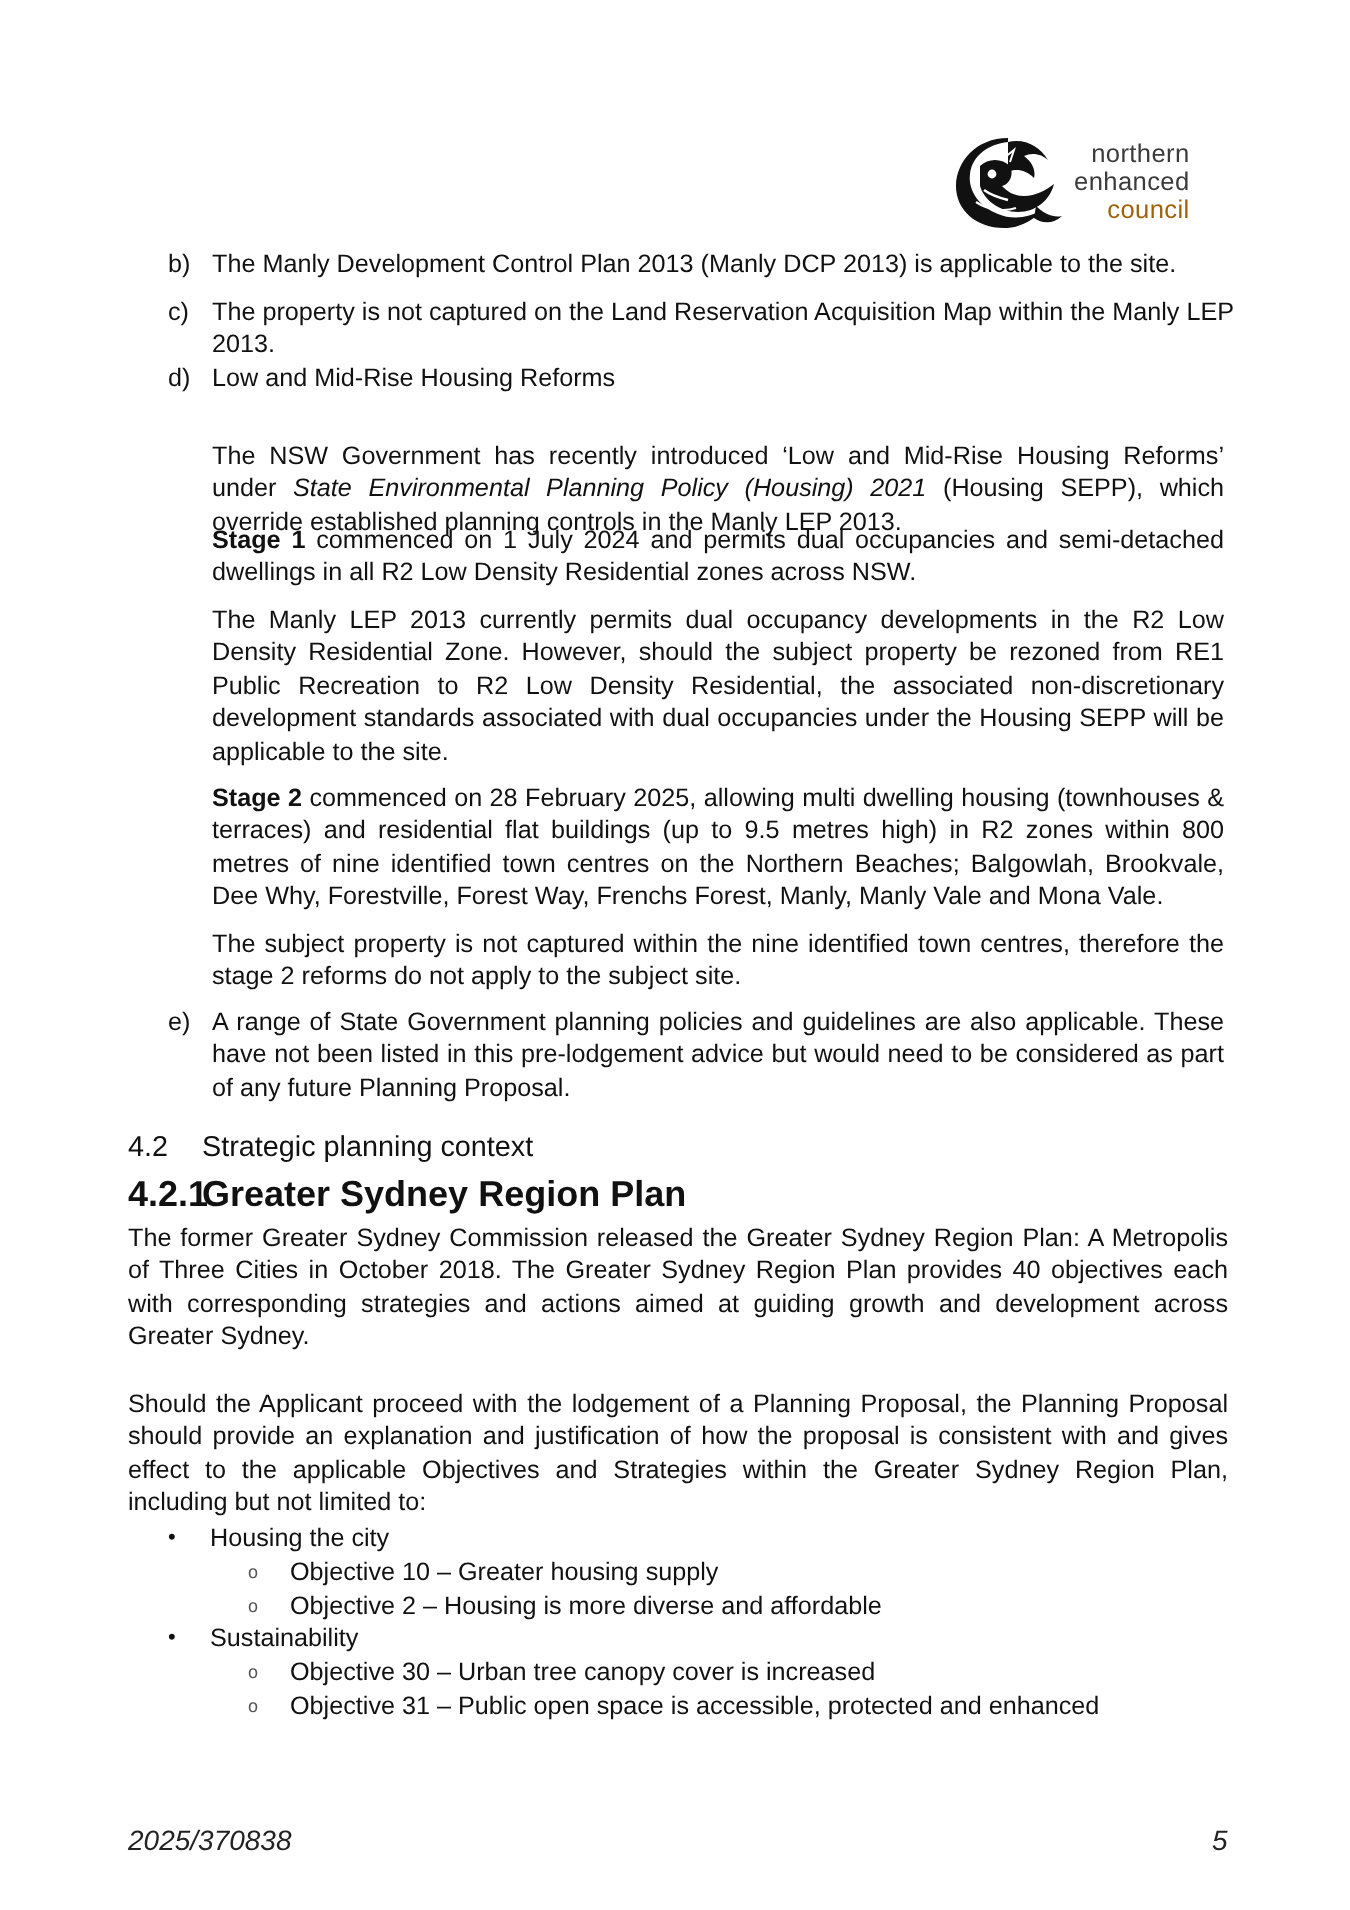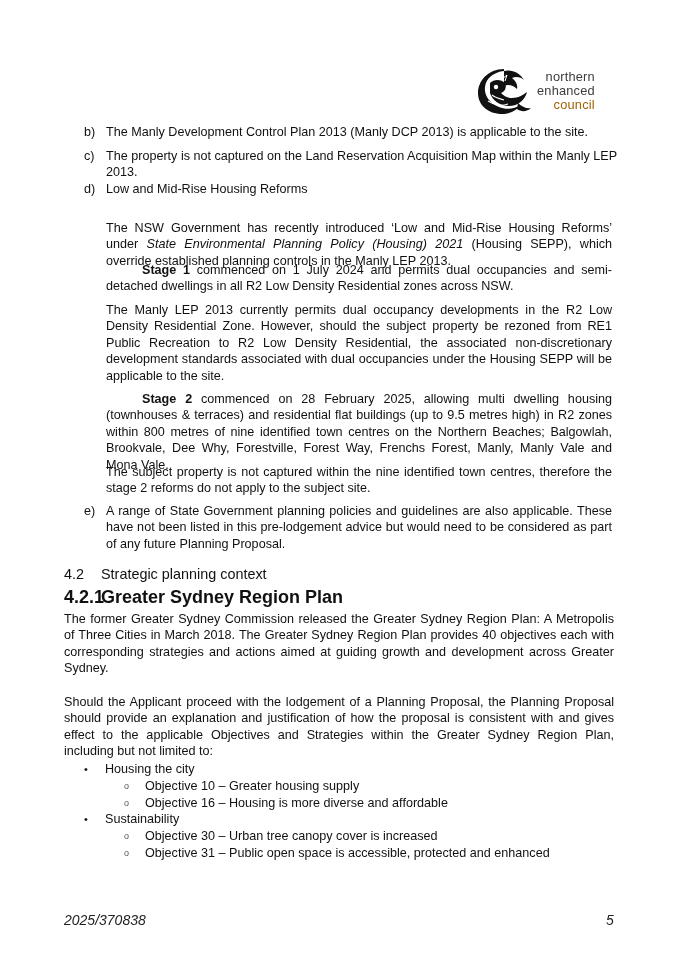--- a/index.html
+++ b/index.html
@@ -19,21 +19,21 @@
     .logo svg { width: 58px; height: 52px; flex: none; }
     .logo-text {
       margin-left: 5px; font-size: 12.8px; line-height: 14.2px; color: #3b3b3b; letter-spacing: 0.2px; text-align: right;
     }
     .logo-text .l3 { color: #a16207; }
     .item { position: absolute; left: 84px; width: 530px; }
     .item .lbl { position: absolute; left: 0; top: 0; }
     .item .txt { margin-left: 22px; display: block; text-align: left; }
     .para { position: absolute; left: 106px; width: 506px; text-align: justify; }
     .body-para { position: absolute; left: 64px; width: 550px; text-align: justify; }
-    b { font-weight: bold; margin-left: 36px; }
+    b { font-weight: bold; }
     i { font-style: italic; }
     .h2 { position: absolute; left: 64px; top: 566px; font-size: 14.4px; font-weight: normal; }
     .h2 .num { display: inline-block; width: 37px; }
     .h3 { position: absolute; left: 64px; top: 589px; font-size: 18px; font-weight: bold; }
     .h3 .num { display: inline-block; width: 37px; }
     .bul { position: absolute; left: 84px; }
     .bul .dot { position: absolute; left: 0; top: 0; font-size: 11px; }
     .bul .t { position: absolute; left: 21px; top: 0; white-space: nowrap; }
     .sub { position: absolute; left: 124px; }
     .sub .circ { position: absolute; left: 0; top: 0; font-size: 9px; color: #555; }
@@ -89,34 +89,34 @@
   <span class="txt" style="text-align:justify;">A range of State Government planning policies and guidelines are also applicable. These have not been listed in this pre-lodgement advice but would need to be considered as part of any future Planning Proposal.</span>
 </div>
 
 <div class="h2">
   <span class="num">4.2</span><span>Strategic planning context</span>
 </div>
 <div class="h3">
   <span class="num">4.2.1</span><span>Greater Sydney Region Plan</span>
 </div>
 
-<p class="body-para" style="top:611px;">The former Greater Sydney Commission released the Greater Sydney Region Plan: A Metropolis of Three Cities in March 2018. The Greater Sydney Region Plan provides 40 objectives each with corresponding strategies and actions aimed at guiding growth and development across Greater Sydney.</p>
+<p class="body-para" style="top:611px;">The former Greater Sydney Commission released the Greater Sydney Region Plan: A Metropolis of Three Cities in October 2018. The Greater Sydney Region Plan provides 40 objectives each with corresponding strategies and actions aimed at guiding growth and development across Greater Sydney.</p>
 <p class="body-para" style="top:694px;">Should the Applicant proceed with the lodgement of a Planning Proposal, the Planning Proposal should provide an explanation and justification of how the proposal is consistent with and gives effect to the applicable Objectives and Strategies within the Greater Sydney Region Plan, including but not limited to:</p>
 
 <div class="bul" style="top:761px;">
   <span class="dot">•</span>
   <span class="t">Housing the city</span>
 </div>
 <div class="sub" style="top:778px;">
   <span class="circ">o</span>
   <span class="t">Objective 10 – Greater housing supply</span>
 </div>
 <div class="sub" style="top:795px;">
   <span class="circ">o</span>
-  <span class="t">Objective 16 – Housing is more diverse and affordable</span>
+  <span class="t">Objective 2 – Housing is more diverse and affordable</span>
 </div>
 <div class="bul" style="top:811px;">
   <span class="dot">•</span>
   <span class="t">Sustainability</span>
 </div>
 <div class="sub" style="top:828px;">
   <span class="circ">o</span>
   <span class="t">Objective 30 – Urban tree canopy cover is increased</span>
 </div>
 <div class="sub" style="top:845px;">

